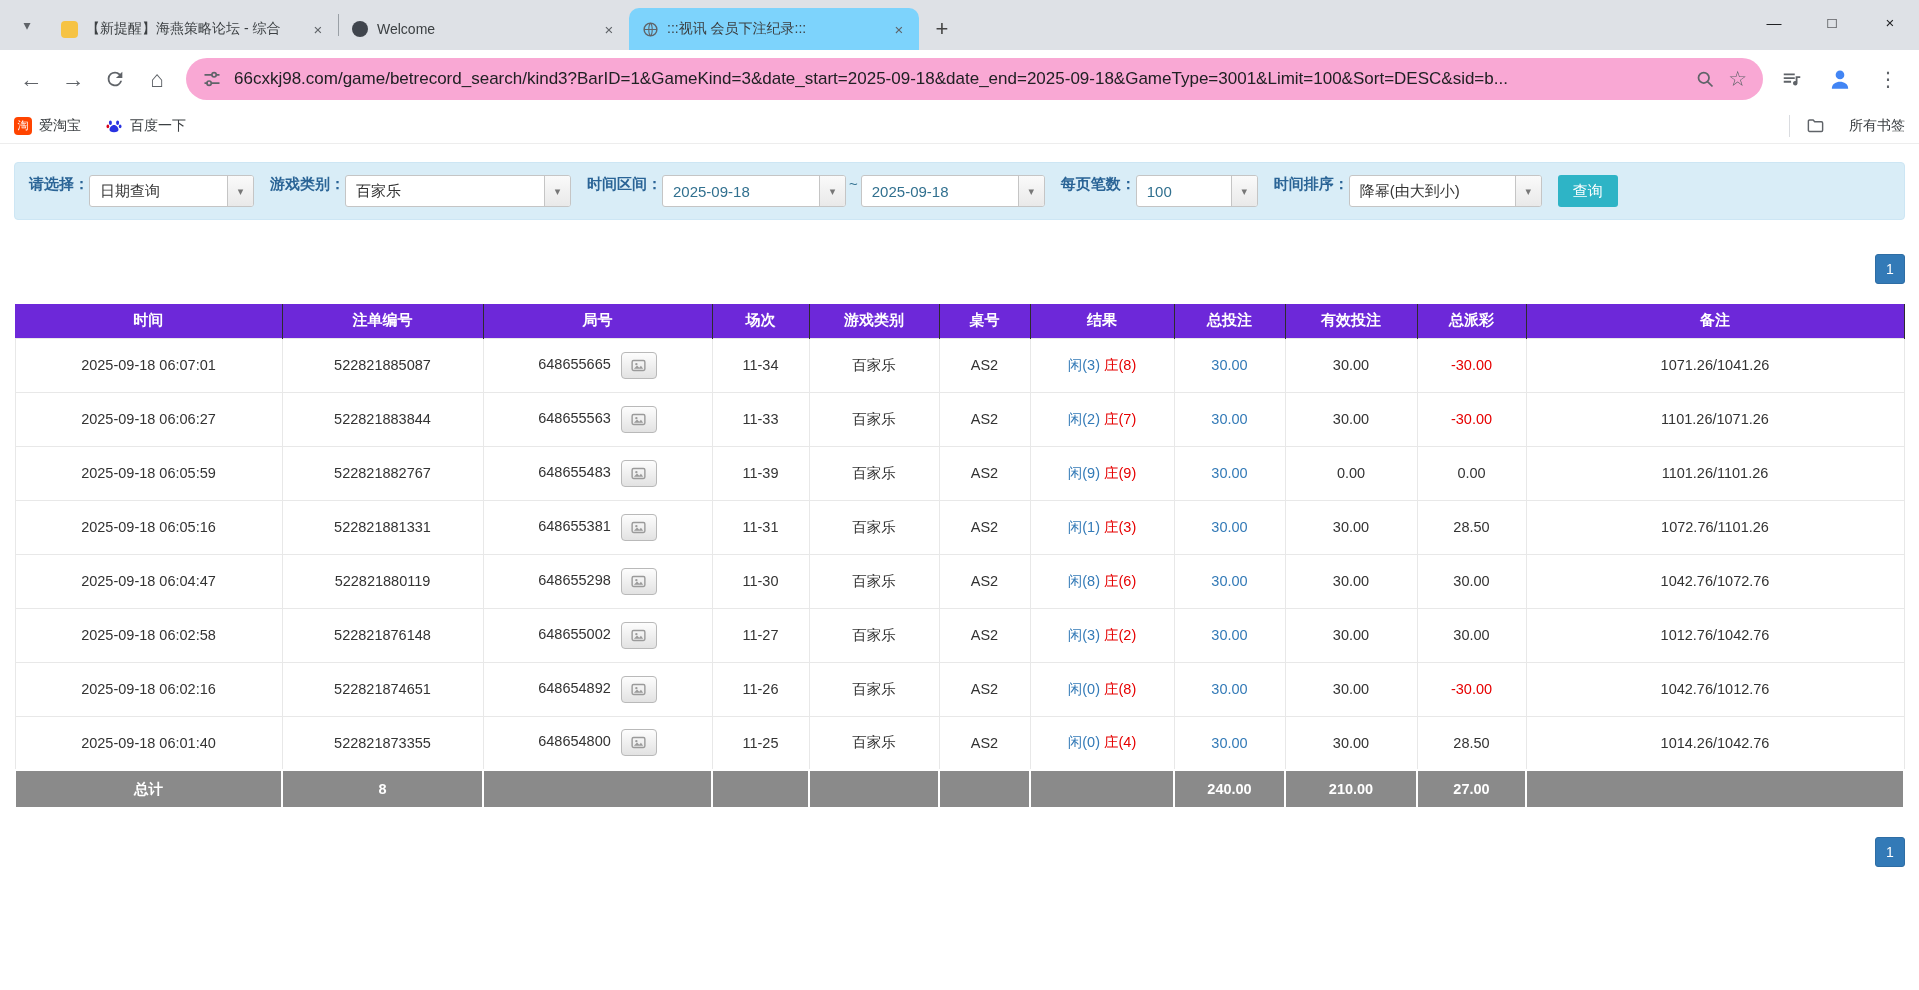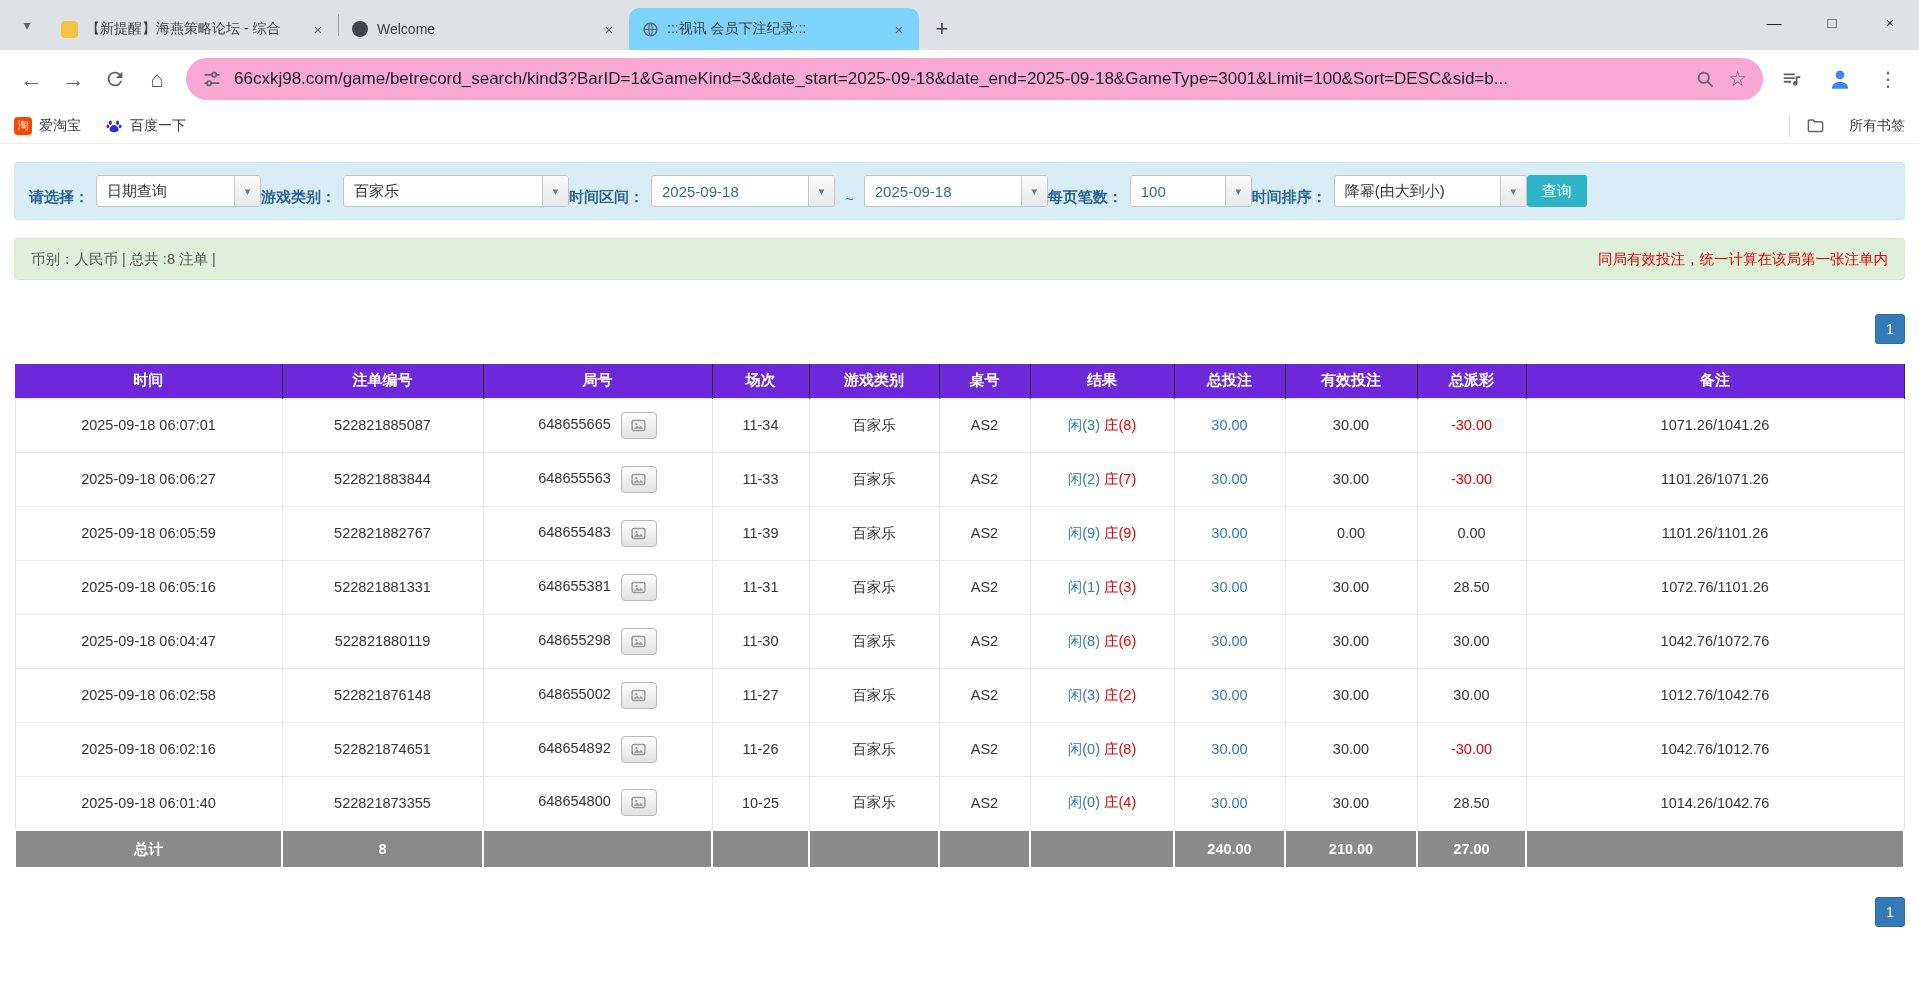--- a/index.html
+++ b/index.html
@@ -41,21 +41,21 @@
   .taobao-ic { width: 18px; height: 18px; background: #ff4400; color: #fff; border-radius: 4px; font-size: 11px;
     display: flex; align-items: center; justify-content: center; }
   .bm-right { margin-left: auto; display: flex; align-items: center; gap: 24px; border-left: 1px solid #dadce0; padding-left: 16px; height: 22px; }
 
   
   .main { padding: 0 14px; }
   .page-title { font-size: 22px; color: #333; font-weight: 400; margin-top: 24px; }
 
   .filter-bar { margin-top: 18px; background: #d9edf7; border: 1px solid #cde6f4; border-radius: 4px; height: 58px;
     display: flex; align-items: center; padding: 0 14px; font-size: 15px; }
-  .fgroup { display: flex; align-items: flex-end; gap: 7px; }
+  .fgroup { display: flex; align-items: flex-start; gap: 0; margin-right: 16px; }
   .filter-label { color: #2a6496; font-weight: bold; white-space: nowrap; }
   .combo { display: flex; height: 32px; background: #fff; border: 1px solid #c5c5c5; border-radius: 3px; align-items: stretch; overflow: hidden; }
   .combo-value { padding: 0 10px; display: flex; align-items: center; font-size: 15px; color: #333; flex: 1; white-space: nowrap; overflow: hidden; }
   .combo-value.blueval { color: #31708f; }
   .combo-btn { width: 26px; border-left: 1px solid #c5c5c5; background: linear-gradient(#fafafa, #e9e9e9);
     display: flex; align-items: center; justify-content: center; color: #777; font-size: 11px; }
   .w-query { width: 165px; } .w-game { width: 226px; } .w-date { width: 184px; } .w-size { width: 122px; } .w-sort { width: 193px; }
   .tilde { color: #31708f; margin: 0 3px; }
   .search-btn { height: 32px; padding: 0 15px; background: #2eb4c6; color: #fff; border: none; border-radius: 3px;
     font-size: 15px; font-family: inherit; cursor: pointer; }
@@ -238,24 +238,20 @@
     <div class="fgroup">
       <span class="filter-label">时间排序：</span>
       <div class="combo w-sort">
         <span class="combo-value">降幂(由大到小)</span>
         <span class="combo-btn">▾</span>
       </div>
     </div>
     <button class="search-btn">查询</button>
   </div>
 
-  <div class="summary-bar">
-    <span class="summary-left">币别：人民币 | 总共 :8 注单 |</span>
-    <span class="summary-right">同局有效投注，统一计算在该局第一张注单内</span>
-  </div>
 
   <div class="pager pager-top">
     <div class="page-btn">1</div>
   </div>
 
   <table class="bet-table">
     <colgroup>
       <col style="width:267px">
         <col style="width:201px">
         <col style="width:229px">
@@ -450,21 +446,21 @@
     <td>522821873355</td>
     <td>
       <span>648654800</span><span class="round-btn">
               <svg viewBox="0 0 24 24" width="17" height="17">
                 <rect x="3" y="5" width="18" height="14" rx="2" fill="none" stroke="#9a9a9a" stroke-width="2"></rect>
                 <circle cx="9" cy="10" r="1.7" fill="#9a9a9a"></circle>
                 <path d="M5.5 16.5l4.5-4.5 3 3 2.5-2.5 3 4z" fill="#9a9a9a"></path>
               </svg>
             </span>
     </td>
-    <td>10-25</td>
+    <td>11-25</td>
     <td>百家乐</td>
     <td>AS2</td>
     <td>
       <span class="res-player">闲(0)</span><span class="res-banker">庄(4)</span>
     </td>
     <td class="blue">30.00</td>
     <td>30.00</td>
     <td>28.50</td>
     <td>1014.26/1042.76</td>
   </tr>

